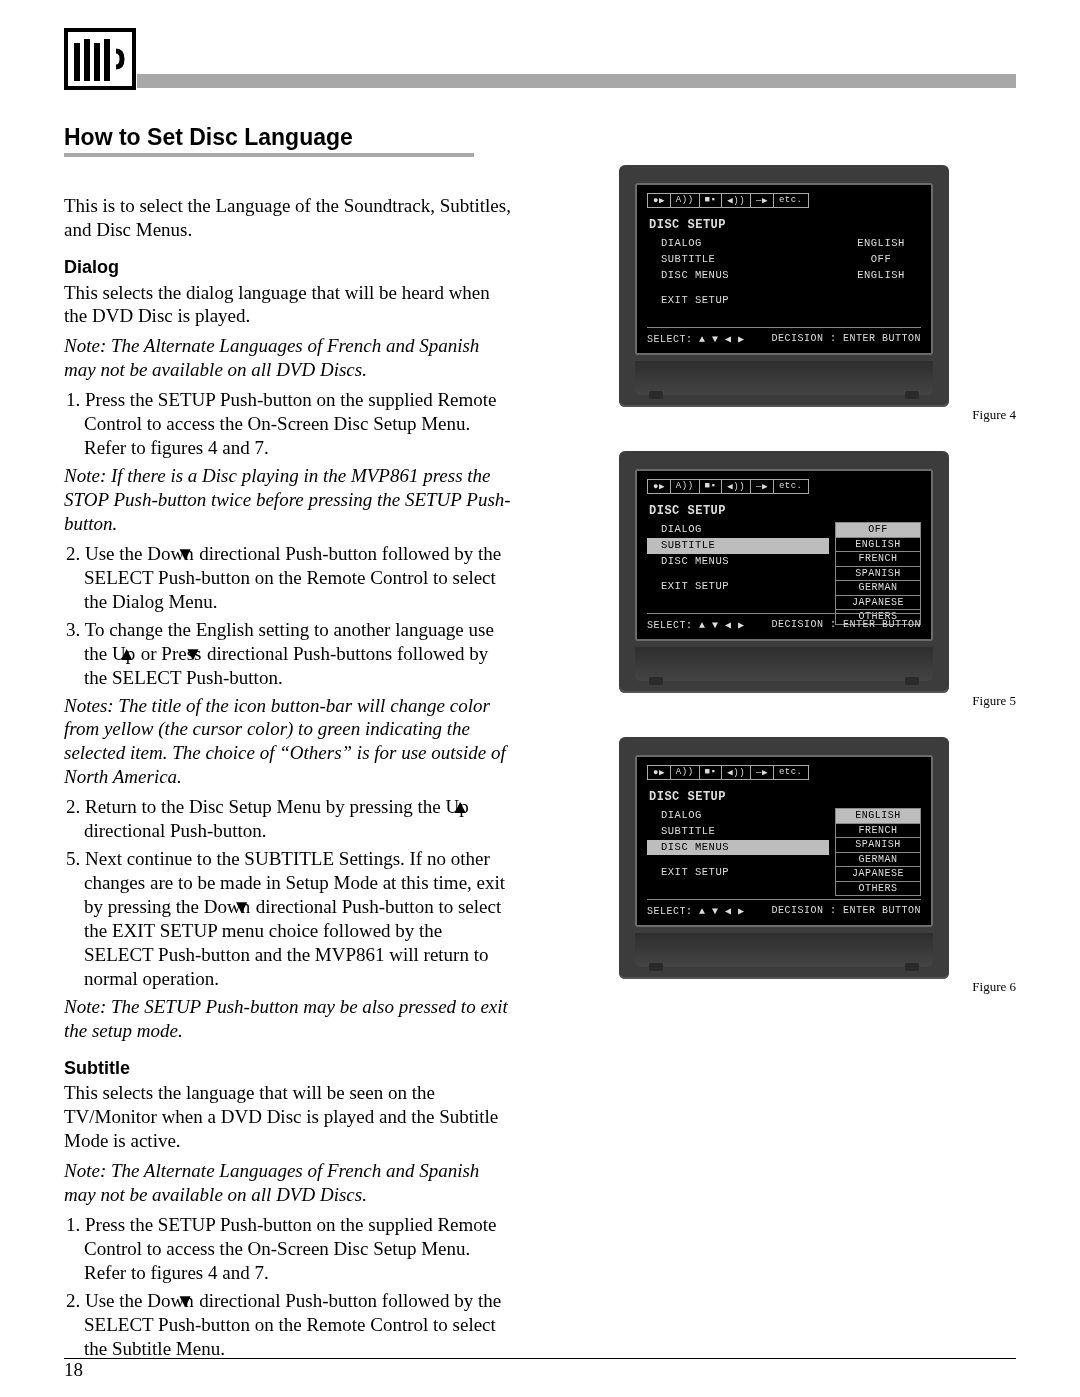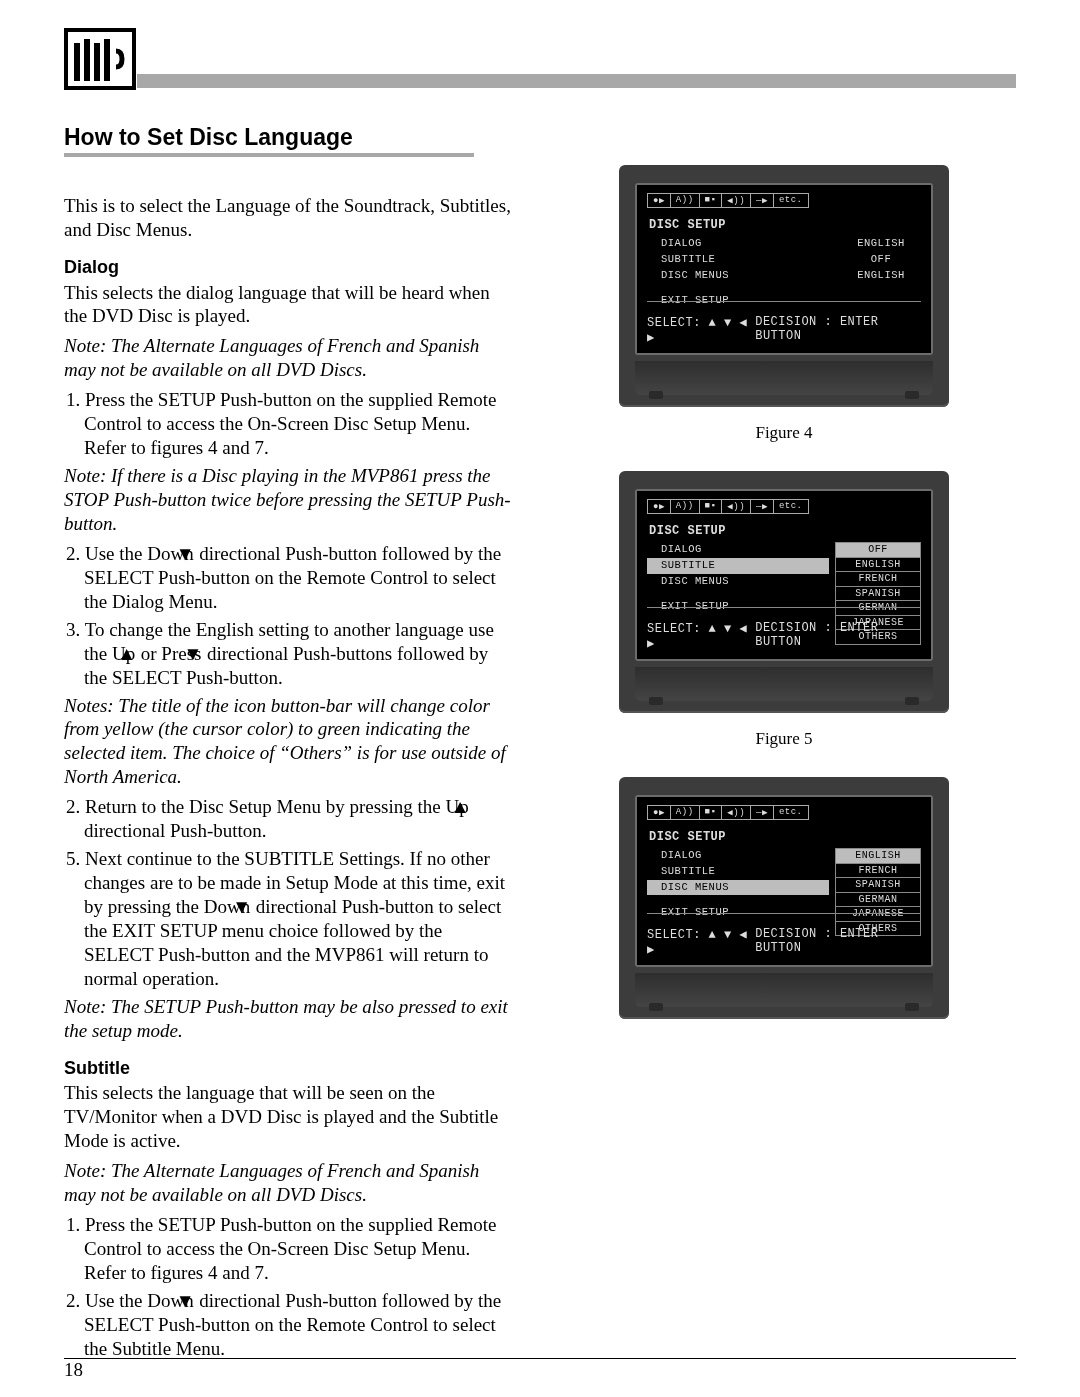--- a/index.html
+++ b/index.html
@@ -15,38 +15,38 @@
   .col-right{flex:1;}
   .body, .body p, .body li{font-size:19px;line-height:1.26;}
   .body p{margin:0 0 6px 0;}
   .sub-head{font-family:Arial,Helvetica,sans-serif;font-weight:bold;font-size:18px;margin-top:14px;margin-bottom:2px;}
   .note{font-style:italic;margin:2px 0 4px 58px;font-size:18px;line-height:1.22;}
   .note-first{margin-left:40px;}
   .steps{list-style:none;padding:0;margin:0;}
   .steps li{margin:0 0 4px 20px;text-indent:-18px;}
   .tri{display:inline-block;vertical-align:baseline;}
   .figure{margin-bottom:28px;}
-  .fig-caption{text-align:center;font-size:17px;margin-top:16px;}
+  .fig-caption{text-align:right;font-size:13px;margin-top:0;}
   .tv{width:330px;margin:0 auto;}
   .tv-frame{background:#3c3c3c;border-radius:6px;padding:18px 16px 12px 16px;box-shadow:inset 0 -2px 0 #555;}
   .tv-inner-border{border:2px solid #6c6c6c;border-radius:3px;}
   .screen{background:#000;color:#ddd;font-family:"Courier New",monospace;font-size:10.5px;letter-spacing:0.5px;padding:8px 10px 10px 10px;min-height:168px;box-sizing:border-box;position:relative;}
   .screen .crumbs{border:1px solid #aaa;display:inline-flex;margin-bottom:6px;}
   .screen .crumbs span{border-right:1px solid #aaa;padding:1px 5px;font-size:9px;white-space:nowrap;}
   .screen .crumbs span:last-child{border-right:none;}
   .screen .menu-title{font-weight:bold;margin:4px 0 4px 2px;font-size:12px;}
   .screen .row{display:flex;justify-content:space-between;padding:0 4px 0 14px;line-height:1.5;font-size:10.5px;}
   .screen .row .label{}
   .screen .row .val{min-width:72px;text-align:center;}
   .screen .hl-row{background:#bdbdbd;color:#000;}
   .screen .options{margin-left:auto;width:86px;}
   .screen .options div{text-align:center;border:1px solid #888;border-top:none;font-size:10px;line-height:1.35;}
   .screen .options div:first-child{border-top:1px solid #888;}
   .screen .opt-hl{background:#bdbdbd;color:#000;}
-  .screen .footer{position:absolute;left:10px;right:10px;bottom:8px;border-top:1px solid #888;padding-top:13px;display:flex;justify-content:space-between;font-size:12px;}
+  .screen .footer{position:absolute;left:10px;right:10px;bottom:8px;border-top:1px solid #888;padding-top:5px;display:flex;justify-content:space-between;font-size:10px;}
   .tv-base{height:34px;background:linear-gradient(#2e2e2e,#444);border-radius:0 0 6px 6px;margin-top:6px;position:relative;}
   .tv-base::before,.tv-base::after{content:"";position:absolute;bottom:-4px;width:14px;height:8px;background:#2a2a2a;border-radius:2px;}
   .tv-base::before{left:14px;} .tv-base::after{right:14px;}
   .page-footer-rule{position:absolute;left:64px;right:64px;bottom:46px;height:1px;background:#000;}
   .page-num{position:absolute;left:64px;bottom:24px;font-size:19px;}
 </style>
 </head>
 <body>
 
 <div class="page">
@@ -238,20 +238,21 @@
               </div>
               <div class="footer">
                     <span>SELECT: ▲ ▼ ◀ ▶</span>
                     <span>DECISION : ENTER BUTTON</span>
                   </div>
             </div>
           </div>
           <div class="tv-base"></div>
           </div>
         </div>
+        <div class="fig-caption">Figure 6</div>
       </div>
 
     </div>
   </div>
 
   <div class="page-footer-rule"></div>
   <div class="page-num">18</div>
 </div>
 
 </body></html>

